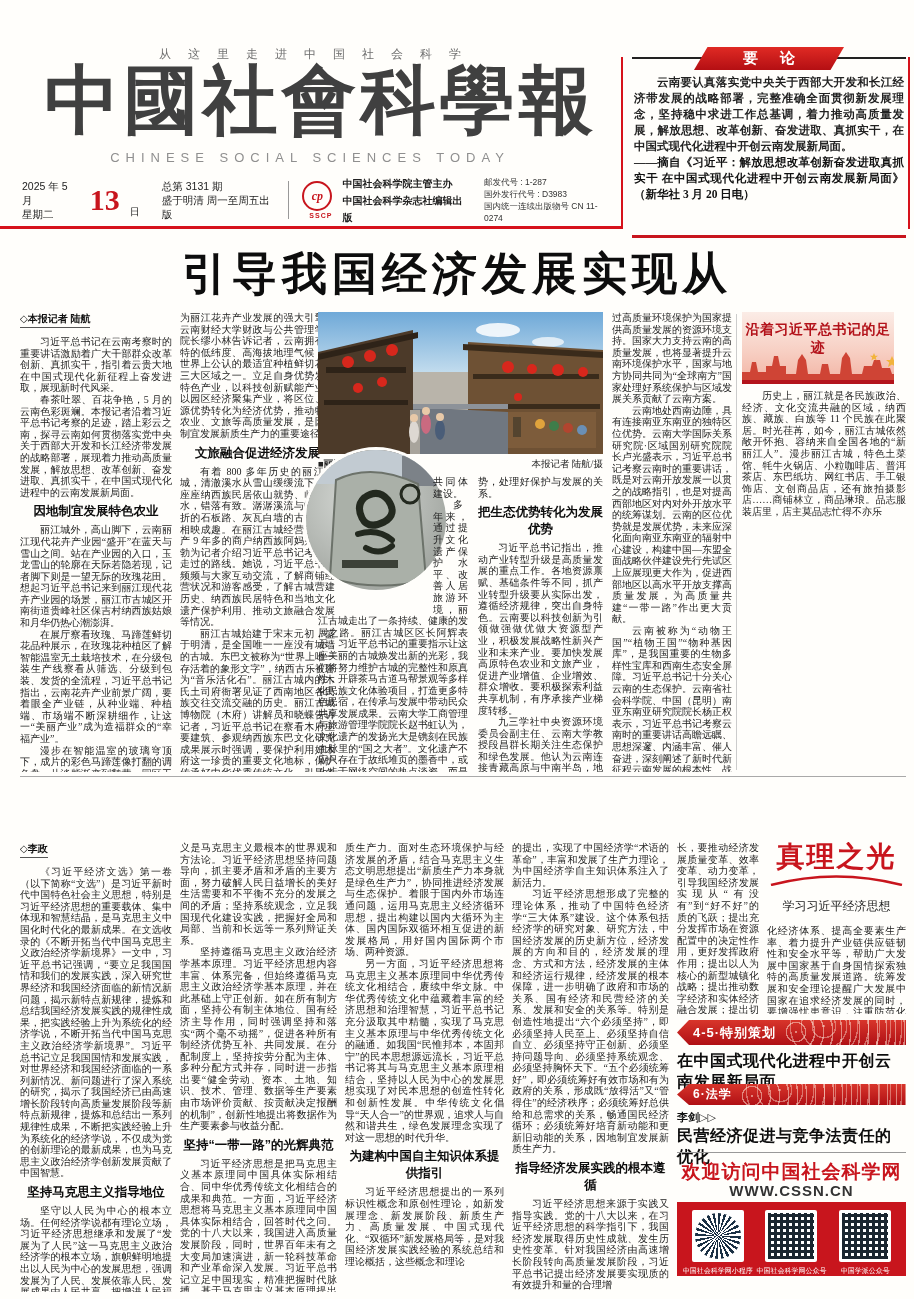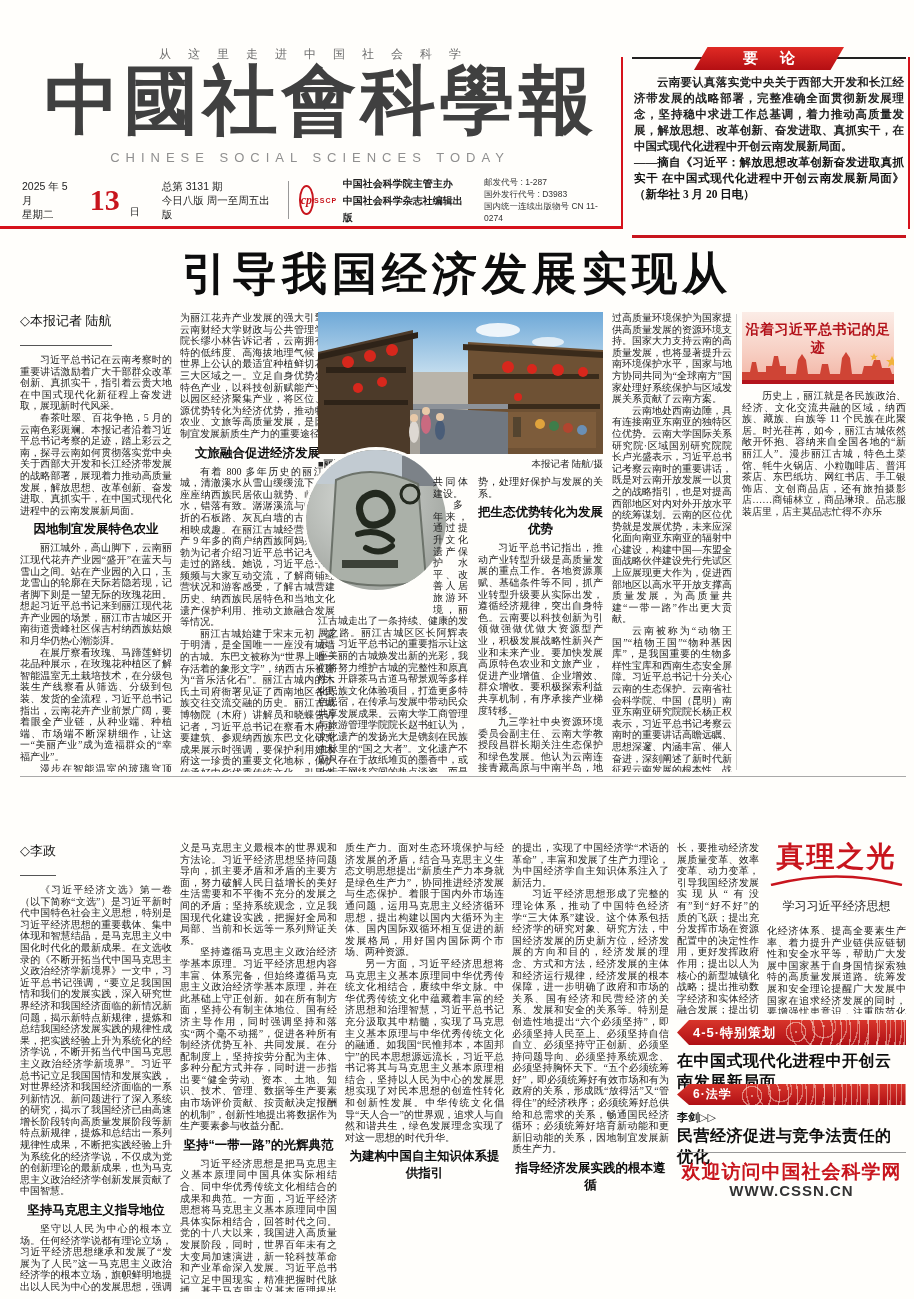--- a/index.html
+++ b/index.html
@@ -11,21 +11,21 @@
   
   .tagline{top:46px;left:0;width:620px;text-align:center;font-size:12px;color:#6f6f6f;letter-spacing:17px;text-indent:17px}
   .masthead{top:58px;left:22px;width:598px;font-size:75px;line-height:86px;font-weight:900;color:#404040;
             text-align:center;letter-spacing:4px;font-family:"Liberation Serif","DejaVu Serif",serif}
   .en-title{top:150px;left:0;width:620px;text-align:center;font-size:13px;color:#8f8f8f;letter-spacing:6px}
   .info-row{top:177px;left:22px;width:592px;height:46px;display:flex;align-items:center;gap:10px}
   .date-sm{font-size:10.5px;line-height:14px;color:#222}
   .big-day{font-size:30px;font-weight:900;color:#c8151d;line-height:30px}
   .day-suffix{font-size:10px;color:#222;align-self:flex-end;margin-bottom:4px}
   .vdiv{width:1px;height:38px;background:#999}
-  .logo-wrap{display:flex;flex-direction:row;align-items:center;width:34px}
+  .logo-wrap{display:flex;flex-direction:column;align-items:flex-end;width:34px}
   .logo-circle{width:26px;height:26px;border:2px solid #c8151d;border-radius:50%;display:flex;align-items:center;justify-content:center;
                color:#c8151d;font-weight:900;font-size:12px;font-style:italic}
   .logo-sub{font-size:7px;color:#c8151d;font-weight:700;letter-spacing:1px;margin-top:1px}
   .publisher{font-size:10px;font-weight:700;line-height:17px;color:#222}
   .codes{font-size:8.5px;line-height:12px;color:#333;margin-left:4px}
   .red-rule{top:226px;left:0;width:622px;height:3px;background:#d6121b}
   .red-vline{left:621px;top:57px;width:2px;height:172px;background:#d6121b}
   .red-vline-r{left:908px;top:57px;width:2px;height:172px;background:#d6121b}
 
   
@@ -36,22 +36,22 @@
   .yl-body{font-size:11.5px;line-height:16px;font-weight:600;color:#222;text-align:justify;margin:2px 2px 0 2px;text-indent:2em}
   .yl-attr{font-size:11.5px;line-height:16px;font-weight:800;color:#111;text-align:justify;margin:0 2px}
 
   
   .headline1{top:244px;left:20px;width:874px;text-align:center;font-size:45px;font-weight:900;letter-spacing:5px;color:#0d0d0d}
   .col{position:absolute;overflow:hidden}
   .para{margin:0;text-indent:2em;text-align:justify;font-size:10px;line-height:11.6px;color:#222}
   .para-cont{margin:0;text-indent:0;text-align:justify;font-size:10px;line-height:11.6px;color:#222}
   .subhead{margin:5px 0 4px 0;text-align:center;font-size:12.5px;font-weight:800;color:#0d0d0d;
            font-family:"Liberation Sans","DejaVu Sans",sans-serif}
-  .byline{display:table;margin:0 0 8px 0;text-indent:0;font-size:13px;font-weight:400;color:#111;
-          font-family:"Liberation Sans","DejaVu Sans",sans-serif;border-bottom:1px solid #555;padding-bottom:15px}
+  .byline{display:table;margin:0 0 8px 0;text-indent:0;font-size:10px;font-weight:700;color:#111;
+          font-family:"Liberation Sans","DejaVu Sans",sans-serif;border-bottom:1px solid #555;padding-bottom:1px}
   .photo-frame{left:318px;top:312px;width:285px;height:142px;overflow:hidden;background:#9cb6c9}
   .caption-row{left:318px;top:458px;width:285px;display:flex;justify-content:space-between;font-size:9.5px;color:#222}
   .cap-left{font-weight:800;font-family:"Liberation Sans","DejaVu Sans",sans-serif}
   .circle-photo{left:306px;top:450px;width:140px;height:140px;border-radius:50%;overflow:hidden;box-shadow:0 0 0 3px #fffefb}
   .circ-spacer{float:left;width:118px;height:128px;margin:0 5px 2px -8px}
   .gray-vline{left:736px;top:314px;width:1px;height:456px;background:#ccc}
 
   
   .fp-banner{position:relative;width:152px;height:72px;background:linear-gradient(#fbece6 0%,#f7cfc3 55%,#f2b2a2 100%);
              overflow:hidden;margin-bottom:6px}
@@ -109,21 +109,21 @@
 
   <div class="abs info-row">
     <div class="date-sm sans">
       <div>2025 年 5 月</div>
       <div>星期二</div>
     </div>
     <div class="big-day">13</div>
     <div class="day-suffix">日</div>
     <div class="date-sm sans" style="margin-left:12px">
       <div>总第 3131 期</div>
-      <div>今日八版  周一至周五出版</div>
+      <div>盛于明清  周一至周五出版</div>
     </div>
     <div class="vdiv"></div>
     <div class="logo-wrap">
       <div class="logo-circle">cp</div>
       <div class="logo-sub sans">SSCP</div>
     </div>
     <div class="publisher">
       <div>中国社会科学院主管主办</div>
       <div>中国社会科学杂志社编辑出版</div>
     </div>
@@ -280,25 +280,27 @@
   <div class="col" style="left:180px;top:842px;width:157px;height:450px">
       <p class="para-cont">义是马克思主义最根本的世界观和方法论。习近平经济思想坚持问题导向，抓主要矛盾和矛盾的主要方面，努力破解人民日益增长的美好生活需要和不平衡不充分的发展之间的矛盾；坚持系统观念，立足我国现代化建设实践，把握好全局和局部、当前和长远等一系列辩证关系。</p>
       <p class="para">坚持遵循马克思主义政治经济学基本原理。习近平经济思想内容丰富、体系完备，但始终遵循马克思主义政治经济学基本原理，并在此基础上守正创新。如在所有制方面，坚持公有制主体地位、国有经济主导作用，同时强调坚持和落实“两个毫不动摇”，促进各种所有制经济优势互补、共同发展。在分配制度上，坚持按劳分配为主体、多种分配方式并存，同时进一步指出要“健全劳动、资本、土地、知识、技术、管理、数据等生产要素由市场评价贡献、按贡献决定报酬的机制”，创新性地提出将数据作为生产要素参与收益分配。</p>
       <h3 class="subhead">坚持“一带一路”的光辉典范</h3>
       <p class="para">习近平经济思想是把马克思主义基本原理同中国具体实际相结合、同中华优秀传统文化相结合的成果和典范。一方面，习近平经济思想将马克思主义基本原理同中国具体实际相结合，回答时代之问。党的十八大以来，我国进入高质量发展阶段，同时，世界百年未有之大变局加速演进，新一轮科技革命和产业革命深入发展。习近平总书记立足中国现实，精准把握时代脉搏，基于马克思主义基本原理提出一系列新理论。如针对创新能力不足、关键核心技术受制于人等问题，结合马克思的生产力理论，提出“创新是引领发展的第一动力”，把创新摆在现代化建设全局的核心地位，并进一步提出因地制宜发展新</p>
     </div>
   <div class="col" style="left:345px;top:842px;width:159px;height:450px">
       <p class="para-cont">质生产力。面对生态环境保护与经济发展的矛盾，结合马克思主义生态文明思想提出“新质生产力本身就是绿色生产力”，协同推进经济发展与生态保护。着眼于国内外市场连通问题，运用马克思主义经济循环思想，提出构建以国内大循环为主体、国内国际双循环相互促进的新发展格局，用好国内国际两个市场、两种资源。</p>
       <p class="para">另一方面，习近平经济思想将马克思主义基本原理同中华优秀传统文化相结合，赓续中华文脉。中华优秀传统文化中蕴藏着丰富的经济思想和治理智慧，习近平总书记充分汲取其中精髓，实现了马克思主义基本原理与中华优秀传统文化的融通。如我国“民惟邦本，本固邦宁”的民本思想源远流长，习近平总书记将其与马克思主义基本原理相结合，坚持以人民为中心的发展思想实现了对民本思想的创造性转化和创新性发展。中华传统文化倡导“天人合一”的世界观，追求人与自然和谐共生，绿色发展理念实现了对这一思想的时代升华。</p>
       <h3 class="subhead">为建构中国自主知识体系提供指引</h3>
+      <p class="para">习近平经济思想提出的一系列标识性概念和原创性理论，如新发展理念、新发展阶段、新质生产力、高质量发展、中国式现代化、“双循环”新发展格局等，是对我国经济发展实践经验的系统总结和理论概括，这些概念和理论</p>
     </div>
   <div class="col" style="left:512px;top:842px;width:157px;height:450px">
       <p class="para-cont">的提出，实现了中国经济学“术语的革命”，丰富和发展了生产力理论，为中国经济学自主知识体系注入了新活力。</p>
       <p class="para">习近平经济思想形成了完整的理论体系，推动了中国特色经济学“三大体系”建设。这个体系包括经济学的研究对象、研究方法，中国经济发展的历史新方位，经济发展的方向和目的，经济发展的理念、方式和方法，经济发展的主体和经济运行规律，经济发展的根本保障，进一步明确了政府和市场的关系、国有经济和民营经济的关系、发展和安全的关系等。特别是创造性地提出“六个必须坚持”，即必须坚持人民至上、必须坚持自信自立、必须坚持守正创新、必须坚持问题导向、必须坚持系统观念、必须坚持胸怀天下。“五个必须统筹好”，即必须统筹好有效市场和有为政府的关系，形成既“放得活”又“管得住”的经济秩序；必须统筹好总供给和总需求的关系，畅通国民经济循环；必须统筹好培育新动能和更新旧动能的关系，因地制宜发展新质生产力。</p>
       <h3 class="subhead">指导经济发展实践的根本遵循</h3>
+      <p class="para">习近平经济思想来源于实践又指导实践。党的十八大以来，在习近平经济思想的科学指引下，我国经济发展取得历史性成就、发生历史性变革。针对我国经济由高速增长阶段转向高质量发展阶段，习近平总书记提出经济发展要实现质的有效提升和量的合理增</p>
     </div>
   <div class="col" style="left:677px;top:842px;width:82px;height:172px">
       <p class="para-cont">长，要推动经济发展质量变革、效率变革、动力变革，引导我国经济发展实现从“有没有”到“好不好”的质的飞跃；提出充分发挥市场在资源配置中的决定性作用，更好发挥政府作用；提出以人为核心的新型城镇化战略；提出推动数字经济和实体经济融合发展；提出切实提升产业链供应链韧性和安全性水平。</p>
     </div>
 
   <div class="col" style="left:767px;top:842px;width:139px;height:172px">
     <div class="truth-box">
       <div class="truth-title">真理之光</div>
       <svg width="139" height="12" viewBox="0 0 139 12">
         <path d="M4 11 Q69 -6 135 11" fill="none" stroke="#c8151d" stroke-width="2.5"></path>
@@ -324,14 +326,34 @@
       <span class="badge" style="font-size:12px">6·法学</span>
       <span class="pattern"></span>
     </div>
   </div>
   <div class="abs promo law-author" style="top:1110px">李剑▷▷</div>
   <div class="abs promo promo-title" style="top:1126px">民营经济促进与竞争法责任的优化</div>
   <div class="abs promo thin-div" style="top:1152px"></div>
   <div class="abs promo cta" style="top:1159px">欢迎访问中国社会科学网</div>
   <div class="abs promo url" style="top:1182px">WWW.CSSN.CN</div>
 
+  <div class="abs promo qr-panel" style="top:1202px">
+    <div class="qr-item">
+      <div class="qr">
+          <div class="qr-round"></div>
+        </div>
+      <div class="qr-label">中国社会科学网小程序</div>
+    </div>
+    <div class="qr-item">
+      <div class="qr">
+          <div class="qr-sq"></div>
+        </div>
+      <div class="qr-label">中国社会科学网公众号</div>
+    </div>
+    <div class="qr-item">
+      <div class="qr">
+          <div class="qr-sq"></div>
+        </div>
+      <div class="qr-label">中国学派公众号</div>
+    </div>
+  </div>
 
 </div>
 
 </body></html>

